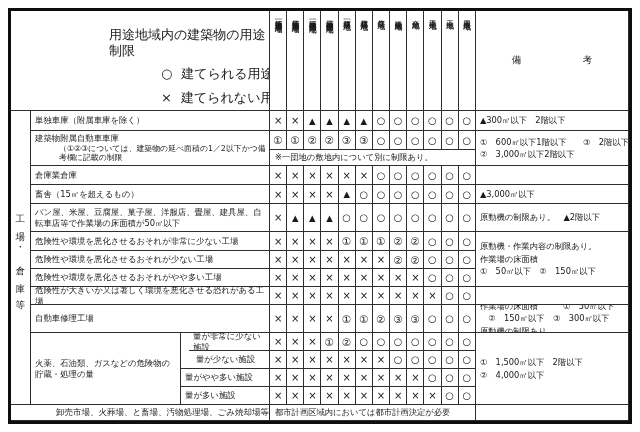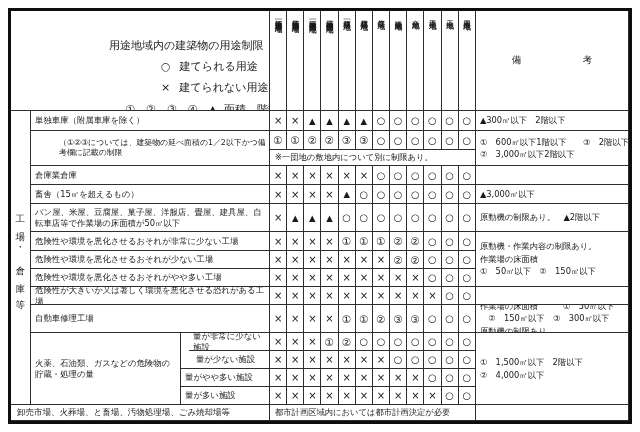--- a/index.html
+++ b/index.html
@@ -7,21 +7,21 @@
   .page{position:absolute;inset:0;background:#fff;}
   .grid{
     position:absolute;left:8px;top:8px;width:624px;height:416px;
     box-sizing:border-box;border:3px solid #0e0e0e;background:#fff;
     display:grid;
     grid-template-columns:20px 150px 89px repeat(12,17.16px) 1fr;
     grid-template-rows:100px 20px 19px 16px 19px 19px 28px 19px 18px 18px 18px 28px 18px 18px 18px 18px 1fr;
   }
   .c{border-right:1px solid #2e2e2e;border-bottom:1px solid #2e2e2e;overflow:hidden;box-sizing:border-box;background:#fff;}
   
-  .legend{padding:28px 2px 0 98px;font-size:11px;line-height:1.2;}
+  .legend{padding:16px 2px 0 98px;font-size:13px;line-height:1.2;}
   .legend .t{margin:0 0 4px 0;}
   .legend .it{display:flex;gap:9px;margin:8px 0 0 52px;white-space:nowrap;}
   .legend .it.i2{margin-left:16px;gap:7px;}
   
   .zc{display:flex;justify-content:center;align-items:flex-start;padding-top:3px;}
   .vt{writing-mode:vertical-rl;text-orientation:upright;font-size:7.6px;line-height:1.02;letter-spacing:0.5px;}
   .remh{display:flex;align-items:center;justify-content:center;}
   .remh span{font-size:9.5px;letter-spacing:26px;padding-left:26px;white-space:nowrap;}
   
   .strip{display:flex;justify-content:center;align-items:center;}
@@ -134,20 +134,21 @@
       <div class="c mk" style="grid-area: 2 / 14 / span 1 / span 1;">
         <span>○</span>
       </div>
       <div class="c mk" style="grid-area: 2 / 15 / span 1 / span 1;">
         <span>○</span>
       </div>
       <div class="c rem" style="grid-area: 2 / 16 / span 1 / span 1;">
         <div>▲300㎡以下　2階以下</div>
       </div>
       <div class="c lbl" style="grid-area: 3 / 2 / span 2 / span 2;">
+        <div>建築物附属自動車車庫</div>
         <div class="nt">（①②③については、建築物の延べ面積の1／2以下かつ備考欄に記載の制限</div>
       </div>
       <div class="c mk num" style="grid-area: 3 / 4 / span 1 / span 1;">
         <span>①</span>
       </div>
       <div class="c mk num" style="grid-area: 3 / 5 / span 1 / span 1;">
         <span>①</span>
       </div>
       <div class="c mk num" style="grid-area: 3 / 6 / span 1 / span 1;">
         <span>②</span>
@@ -672,21 +673,21 @@
       <div class="c mk" style="grid-area: 16 / 14 / span 1 / span 1;">
         <span>○</span>
       </div>
       <div class="c mk" style="grid-area: 16 / 15 / span 1 / span 1;">
         <span>○</span>
       </div>
       <div class="c rem" style="grid-area: 13 / 16 / span 4 / span 1;">
         <div>①　1,500㎡以下　2階以下</div>
         <div>②　4,000㎡以下</div>
       </div>
-      <div class="c bl" style="grid-area: 17 / 1 / span 1 / span 3;">
+      <div class="c bl" style="grid-area: 17 / 1 / span 1 / span 3; justify-content: flex-end;">
         <span>卸売市場、火葬場、と畜場、汚物処理場、ごみ焼却場等</span>
       </div>
       <div class="c note" style="grid-area: 17 / 4 / span 1 / span 12;">
         <span>都市計画区域内においては都市計画決定が必要</span>
       </div>
       <div class="c rem" style="grid-area: 17 / 16 / span 1 / span 1;"></div>
     </div>
 </div>
 
 </body></html>

